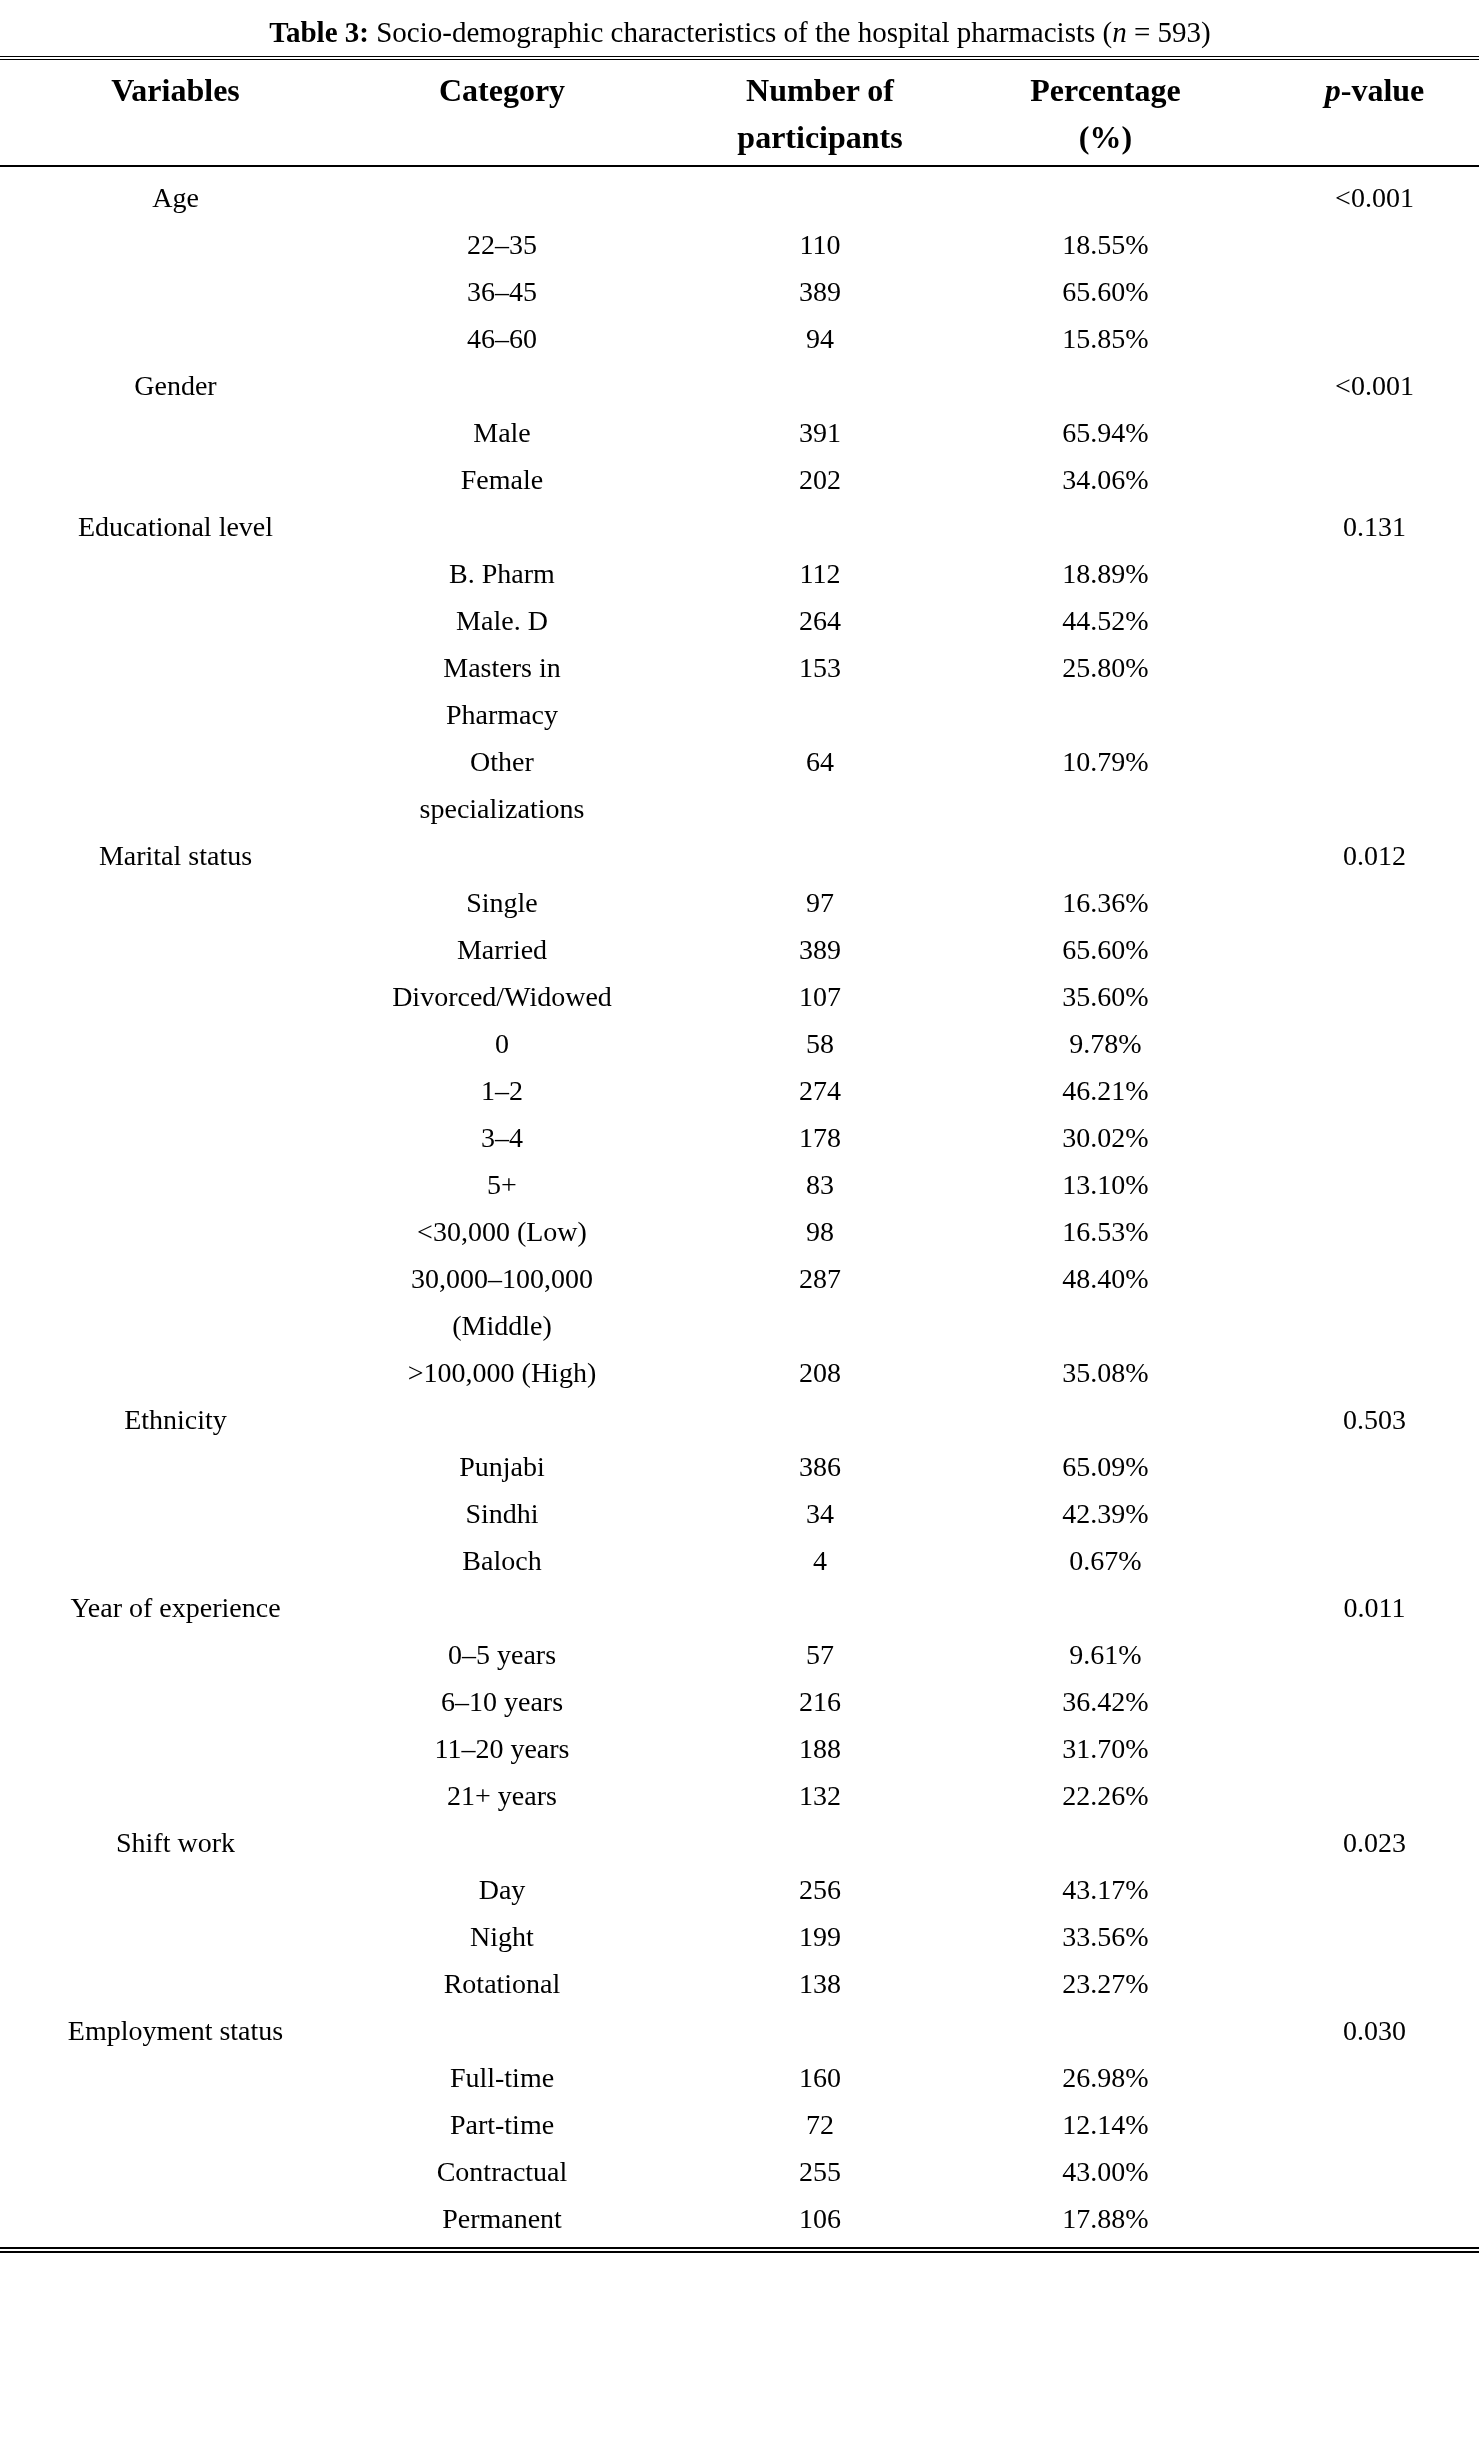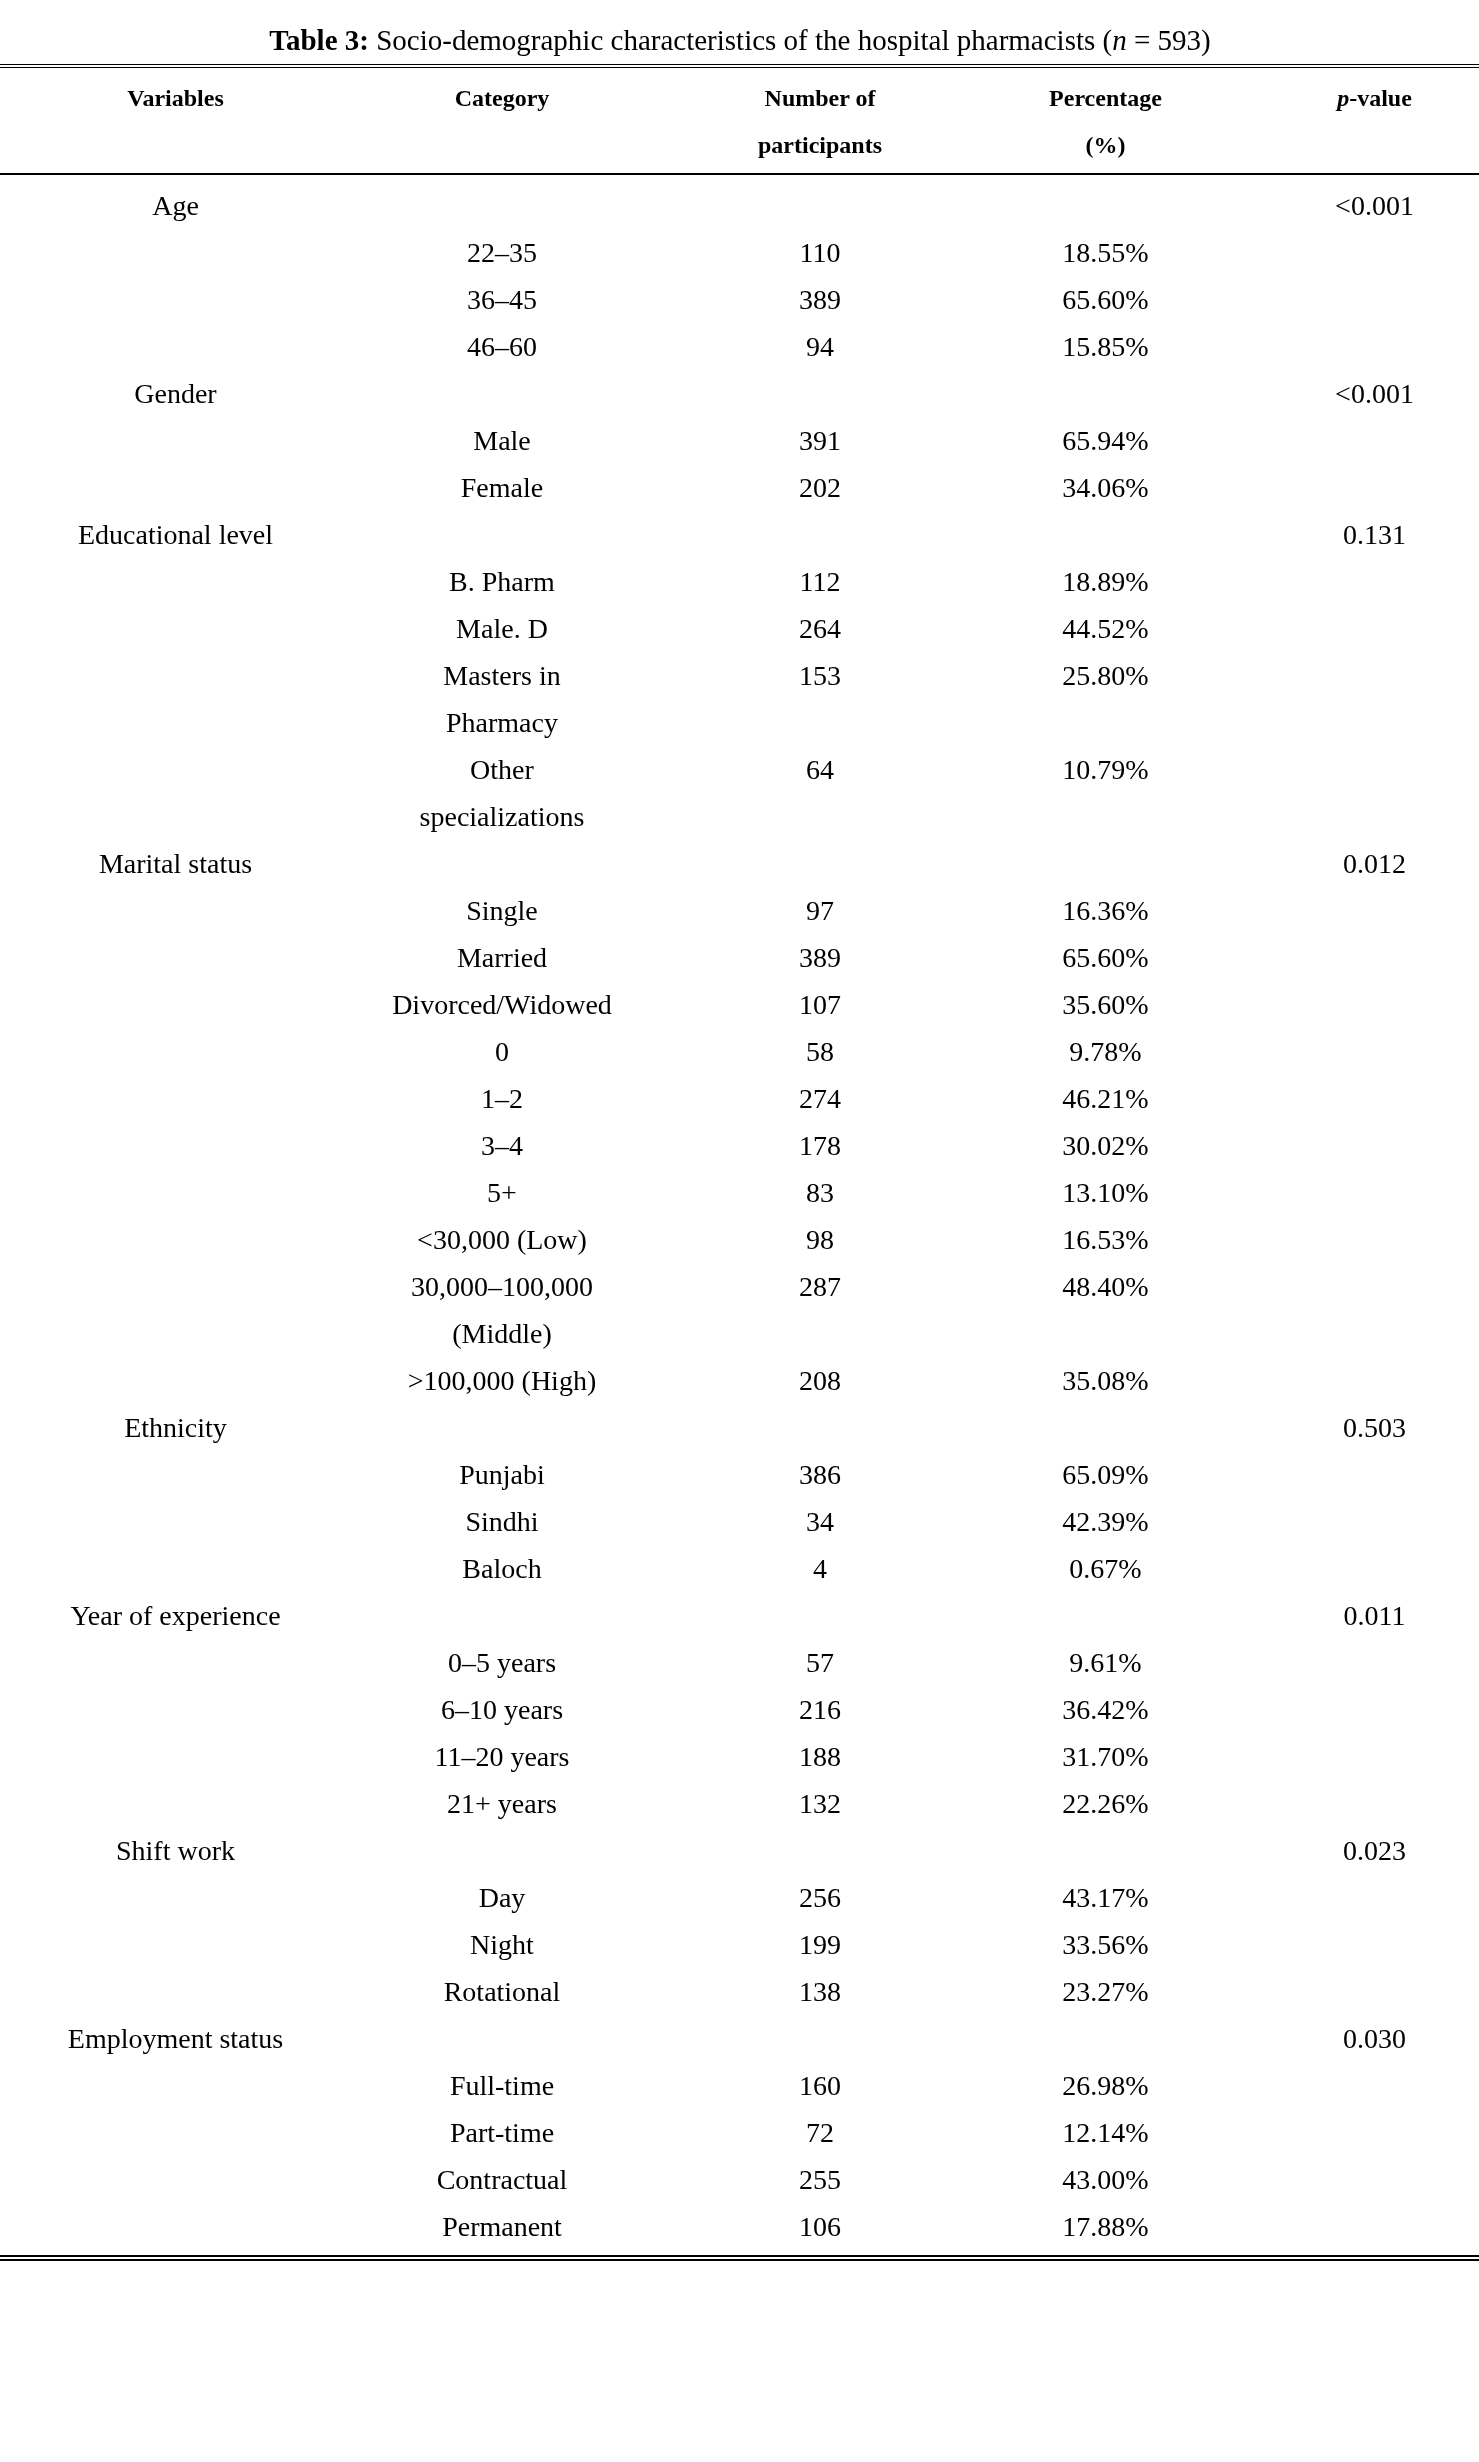--- a/index.html
+++ b/index.html
@@ -4,21 +4,21 @@
 <style>
   * { margin: 0; padding: 0; box-sizing: border-box; }
   html, body { background: #ffffff; }
   body {
     width: 1480px;
     height: 2462px;
     font-family: "Liberation Serif", "DejaVu Serif", serif;
     color: #000000;
     overflow: hidden;
   }
-  .page { width: 1480px; height: 2462px; padding-top: 17px; border-radius: 24px; }
+  .page { width: 1480px; height: 2462px; padding-top: 9px; border-radius: 24px; }
 
   .caption {
     height: 47px;
     display: flex;
     align-items: center;
     justify-content: center;
     font-size: 29px;
     white-space: pre-wrap;
   }
   .caption .bold { font-weight: bold; }
@@ -32,21 +32,21 @@
     border-bottom: 6.5px double #000;
   }
   col.c1 { width: 351px; }
   col.c2 { width: 302px; }
   col.c3 { width: 334px; }
   col.c4 { width: 237px; }
   col.c5 { width: 256px; }
 
   thead th {
     font-weight: bold;
-    font-size: 24px;
+    font-size: 32px;
     line-height: 47px;
     text-align: center;
     vertical-align: top;
     white-space: pre-line;
     padding: 6.5px 0 4.9px 0;
     border-bottom: 2.4px solid #000;
   }
   thead th .italic { font-style: italic; }
 
   tbody td {

